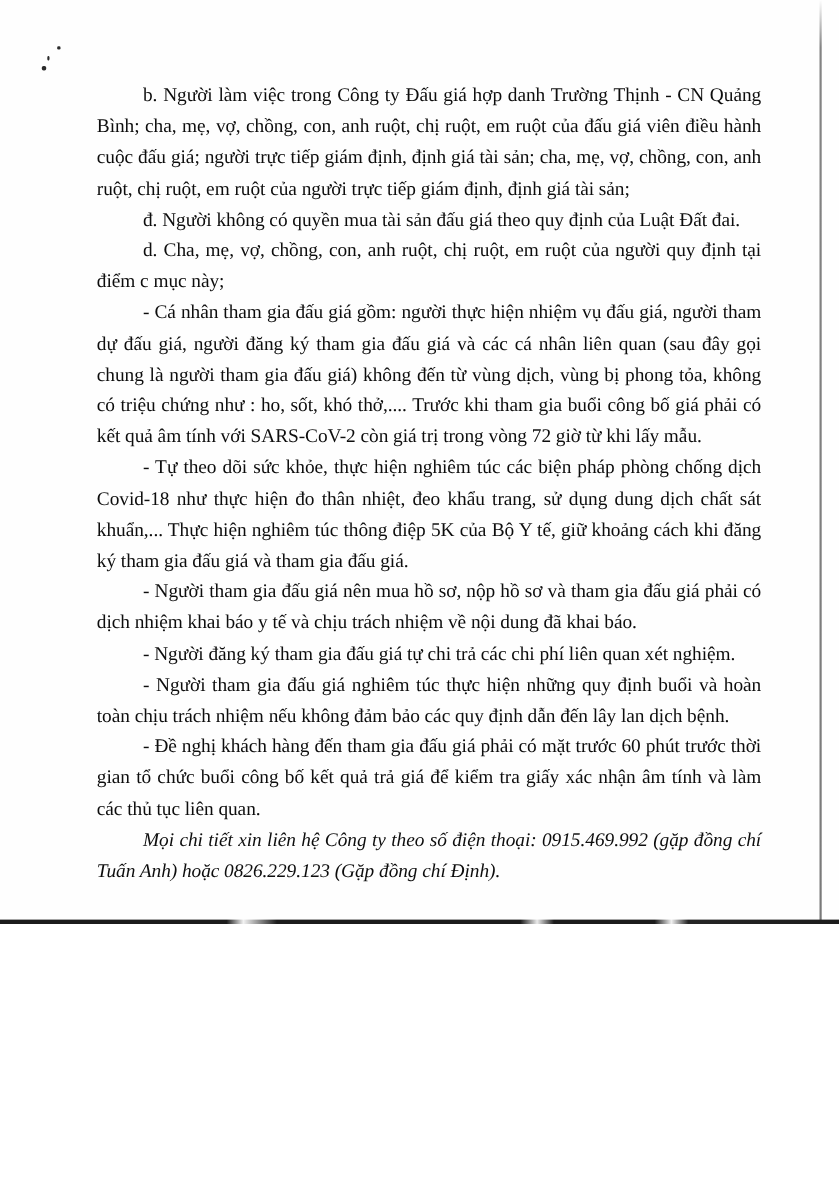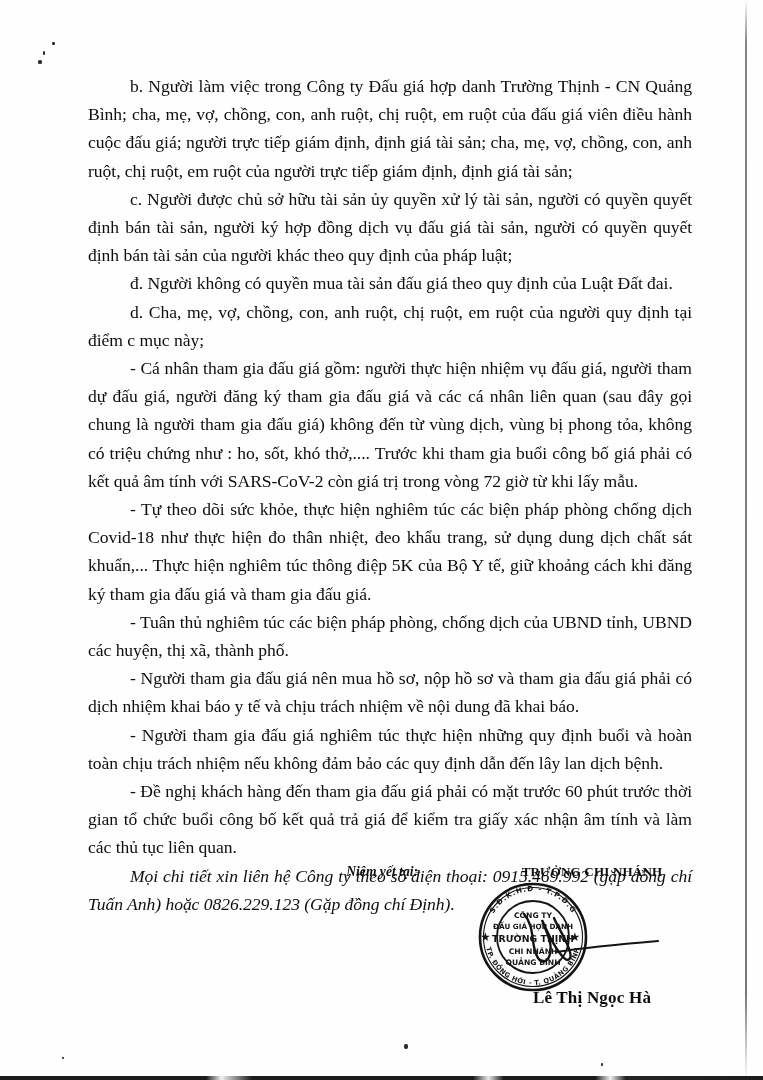--- a/index.html
+++ b/index.html
@@ -3,21 +3,21 @@
 <meta charset="utf-8">
 <style>
   html, body {
     margin: 0;
     padding: 0;
     background: #ffffff;
   }
   .page {
     position: relative;
     width: 763px;
-    height: 1080px;
+    height: 840px;
     background: #fefefe;
     overflow: hidden;
     font-family: "Liberation Serif", "DejaVu Serif", serif;
     color: #0d0d0d;
   }
 
   
   .speck {
     position: absolute;
     background: #2b2b2b;
@@ -154,27 +154,26 @@
   <div class="speck" style="left:43px; top:51px; width:2px; height:4px;"></div>
   <div class="speck" style="left:38px; top:60px; width:4px; height:4px;"></div>
   <div class="speck" style="left:404px; top:1044px; width:4px; height:5px;"></div>
   <div class="speck" style="left:62px; top:1057px; width:2px; height:2px;"></div>
   <div class="speck" style="left:601px; top:1063px; width:2px; height:3px;"></div>
 
   <div class="scan-edge-right"></div>
 
   <div class="body-text">
     <p>b. Người làm việc trong Công ty Đấu giá hợp danh Trường Thịnh - CN Quảng Bình; cha, mẹ, vợ, chồng, con, anh ruột, chị ruột, em ruột của đấu giá viên điều hành cuộc đấu giá; người trực tiếp giám định, định giá tài sản; cha, mẹ, vợ, chồng, con, anh ruột, chị ruột, em ruột của người trực tiếp giám định, định giá tài sản;</p>
-    <p>c. Người được chủ sở hữu tài sản ủy quyền xử lý tài sản, người có quyền quyết định bán tài sản, người ký hợp đồng dịch vụ đấu giá tài sản, người có quyền quyết định bán tài sản của người khác theo quy định của pháp luật;</p>
     <p>đ. Người không có quyền mua tài sản đấu giá theo quy định của Luật Đất đai.</p>
     <p>d. Cha, mẹ, vợ, chồng, con, anh ruột, chị ruột, em ruột của người quy định tại điểm c mục này;</p>
     <p>- Cá nhân tham gia đấu giá gồm: người thực hiện nhiệm vụ đấu giá, người tham dự đấu giá, người đăng ký tham gia đấu giá và các cá nhân liên quan (sau đây gọi chung là người tham gia đấu giá) không đến từ vùng dịch, vùng bị phong tỏa, không có triệu chứng như : ho, sốt, khó thở,.... Trước khi tham gia buổi công bố giá phải có kết quả âm tính với SARS-CoV-2 còn giá trị trong vòng 72 giờ từ khi lấy mẫu.</p>
     <p>- Tự theo dõi sức khỏe, thực hiện nghiêm túc các biện pháp phòng chống dịch Covid-18 như thực hiện đo thân nhiệt, đeo khẩu trang, sử dụng dung dịch chất sát khuẩn,... Thực hiện nghiêm túc thông điệp 5K của Bộ Y tế, giữ khoảng cách khi đăng ký tham gia đấu giá và tham gia đấu giá.</p>
-    <p>- Tuân thủ nghiêm túc các biện pháp phòng, chống dịch của UBND tỉnh, UBND các huyện, thị xã, thành phố.</p>
     <p>- Người tham gia đấu giá nên mua hồ sơ, nộp hồ sơ và tham gia đấu giá phải có dịch nhiệm khai báo y tế và chịu trách nhiệm về nội dung đã khai báo.</p>
+    <p>- Người đăng ký tham gia đấu giá tự chi trả các chi phí liên quan xét nghiệm.</p>
     <p>- Người tham gia đấu giá nghiêm túc thực hiện những quy định buổi và hoàn toàn chịu trách nhiệm nếu không đảm bảo các quy định dẫn đến lây lan dịch bệnh.</p>
     <p>- Đề nghị khách hàng đến tham gia đấu giá phải có mặt trước 60 phút trước thời gian tổ chức buổi công bố kết quả trả giá để kiểm tra giấy xác nhận âm tính và làm các thủ tục liên quan.</p>
     <p class="italic-contact">Mọi chi tiết xin liên hệ Công ty theo số điện thoại: 0915.469.992 (gặp đồng chí Tuấn Anh) hoặc 0826.229.123 (Gặp đồng chí Định).</p>
   </div>
 
   <div class="footer">
 
     <div class="recipients">
       <div class="rec-title">Niêm yết tại:</div>
     </div>

